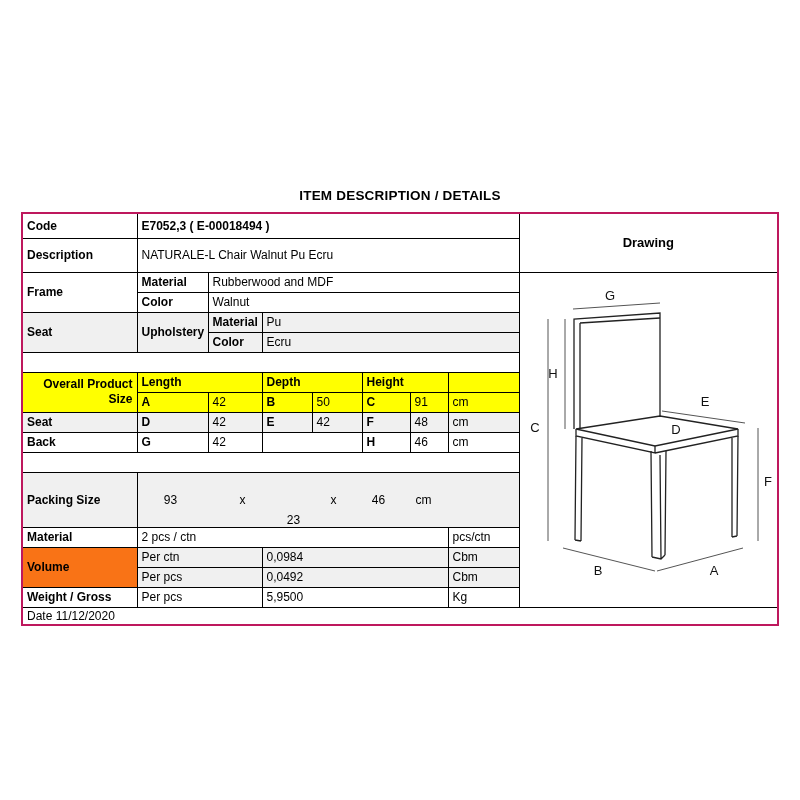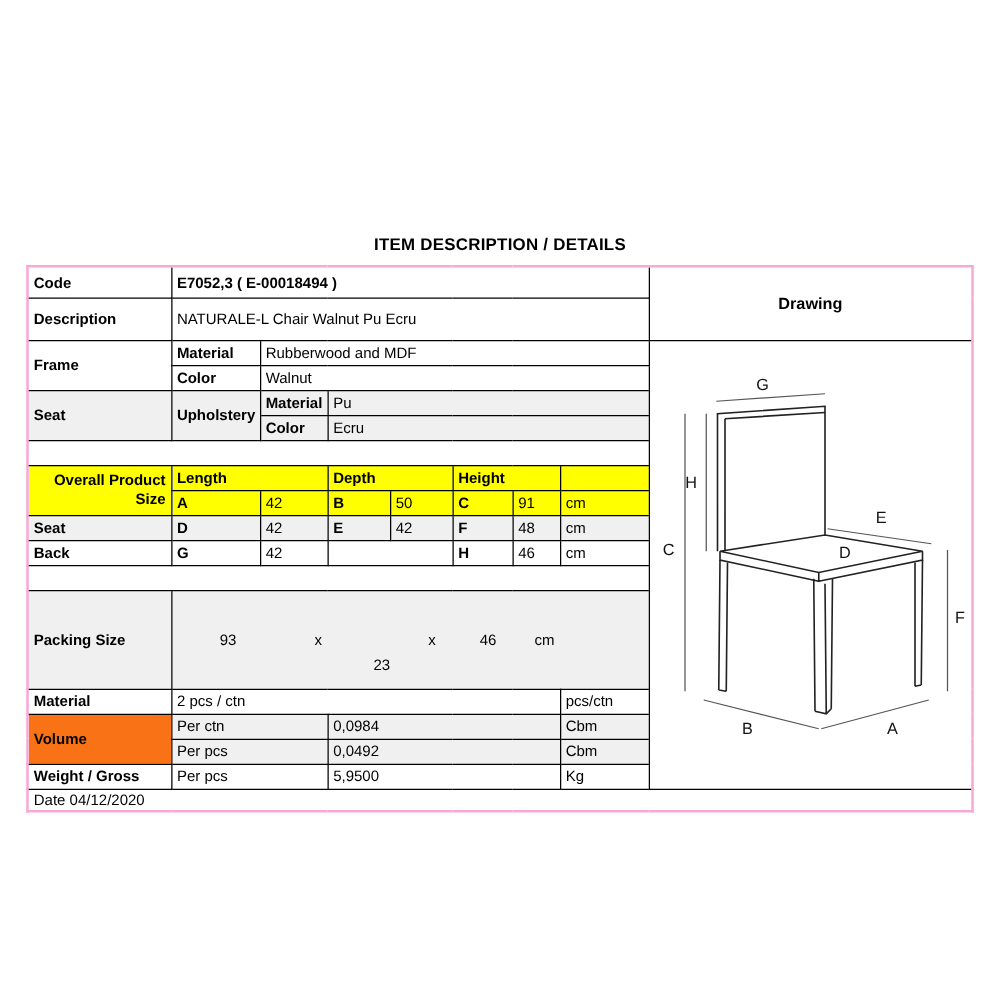--- a/index.html
+++ b/index.html
@@ -16,21 +16,21 @@
     position:absolute;top:212px;left:21px;
     border-collapse:collapse;table-layout:fixed;
     width:758px;font-size:12px;
   }
   table.spec td{
     border:1px solid #000;
     padding:0 4px;vertical-align:middle;
     overflow:hidden;white-space:nowrap;
   }
   
-  table.spec{border:2px solid #f9a8d4;}
+  table.spec{border:2px solid #be185d;}
   td.lbl{font-weight:bold;text-align:left;}
   td.ctr{}
   td.bold{font-weight:bold;}
   td.unit{text-align:left;}
   td.yellow{background:#ffff00;}
   tr.gray td{background:#f0f0f0;}
   td.white{background:#fff;}
   td.bb2{border-bottom:2px solid #000;}
   td.bt2{border-top:2px solid #000;}
   td.bl2{border-left:2px solid #000;}
@@ -172,21 +172,21 @@
     <td class="ctr">46</td>
     <td class="unit">cm</td>
   </tr>
 
   <tr style="height:20px">
     <td class="gap bt2 bb2" colspan="8"></td>
   </tr>
 
   <tr style="height:20px" class="gray">
     <td class="lbl">Packing Size</td>
-    <td colspan="7" style="padding:12px">
+    <td colspan="7" style="padding:0">
       <div class="psrow">
         <span class="ps1">93</span>
         <span class="ps2">x</span>
         <span class="ps3">23</span>
         <span class="ps4">x</span>
         <span class="ps5">46</span>
         <span class="ps6">cm</span>
       </div>
     </td>
   </tr>
@@ -211,16 +211,16 @@
   </tr>
 
   <tr style="height:20px">
     <td class="lbl">Weight / Gross</td>
     <td class="ctr" colspan="2">Per pcs</td>
     <td class="ctr" colspan="4">5,9500</td>
     <td class="unit">Kg</td>
   </tr>
 
   <tr style="height:18px">
-    <td class="ctr bt2" colspan="9">Date 04/12/2020</td>
+    <td class="ctr bt2" colspan="9">Date 11/12/2020</td>
   </tr>
 </tbody>
   </table>
 
 </body></html>

